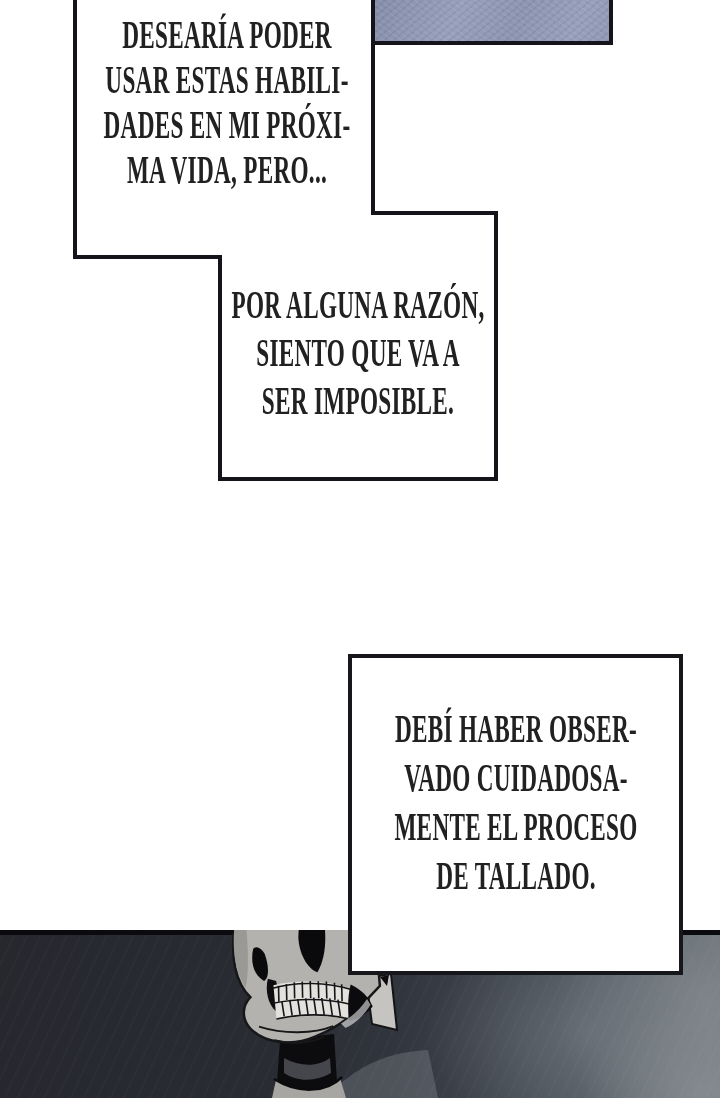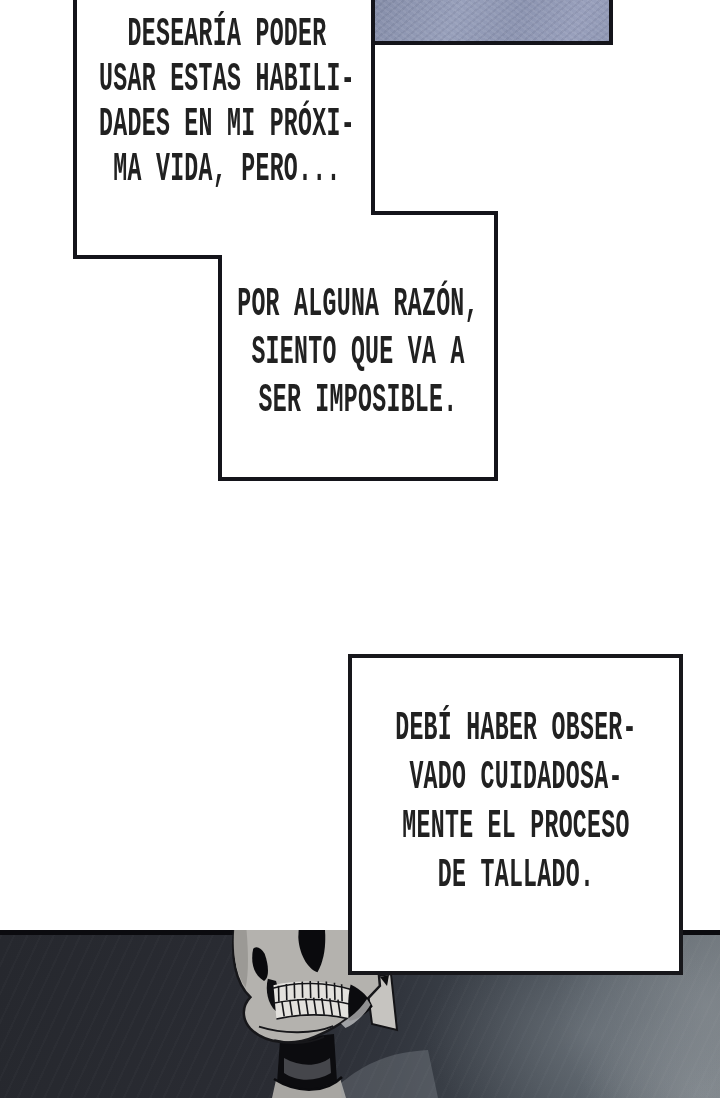--- a/index.html
+++ b/index.html
@@ -2,21 +2,21 @@
 <html><head>
 <meta charset="utf-8">
 <style>
   html,body{margin:0;padding:0;background:#e8e8e8;}
   .page{
     position:relative;
     width:720px;height:1098px;
     margin:0 auto;
     background:#ffffff;
     overflow:hidden;
-    font-family:Liberation Mono, monospace;
+    font-family:Liberation Serif, serif;
   }
   
   .art-top{
     position:absolute;
     left:371px;top:-4px;width:242px;height:49px;
     box-sizing:border-box;
     border:4px solid #14141a;
     background:
       repeating-linear-gradient(35deg, rgba(255,255,255,0.06) 0 2px, transparent 2px 5px),
       repeating-linear-gradient(-40deg, rgba(28,32,58,0.07) 0 2px, transparent 2px 6px),

